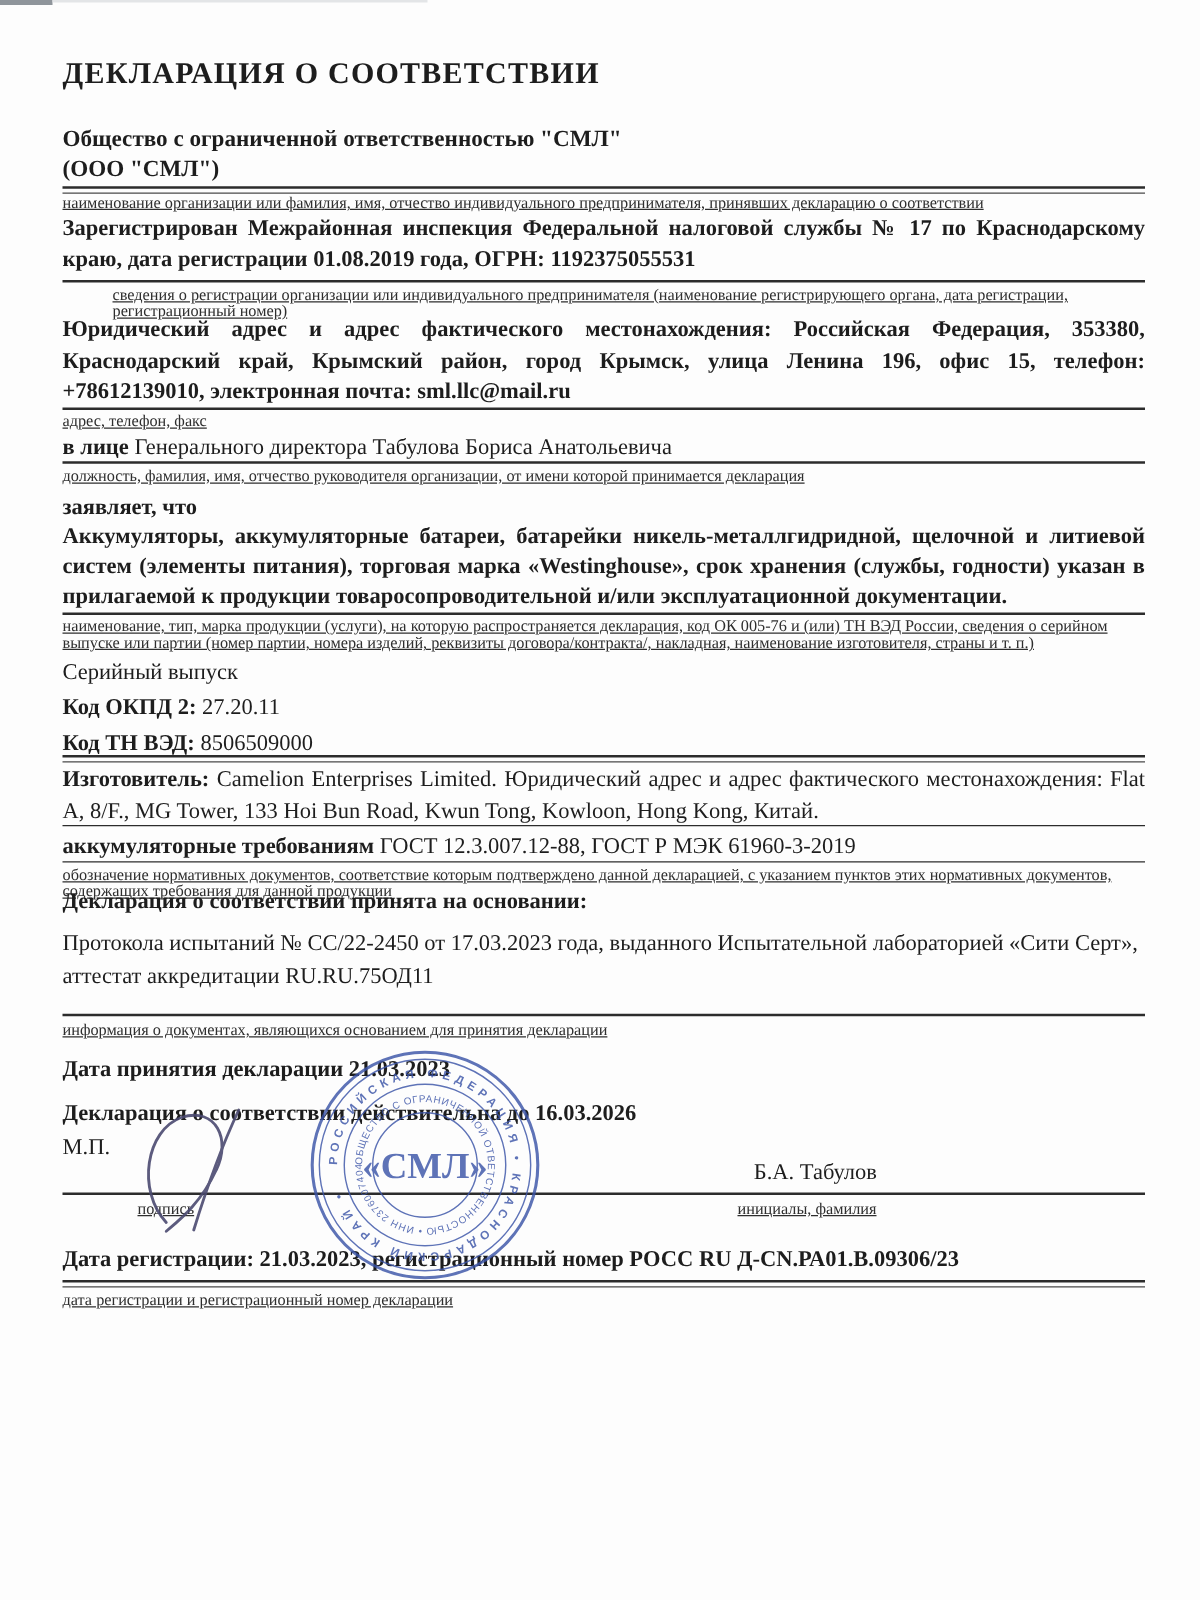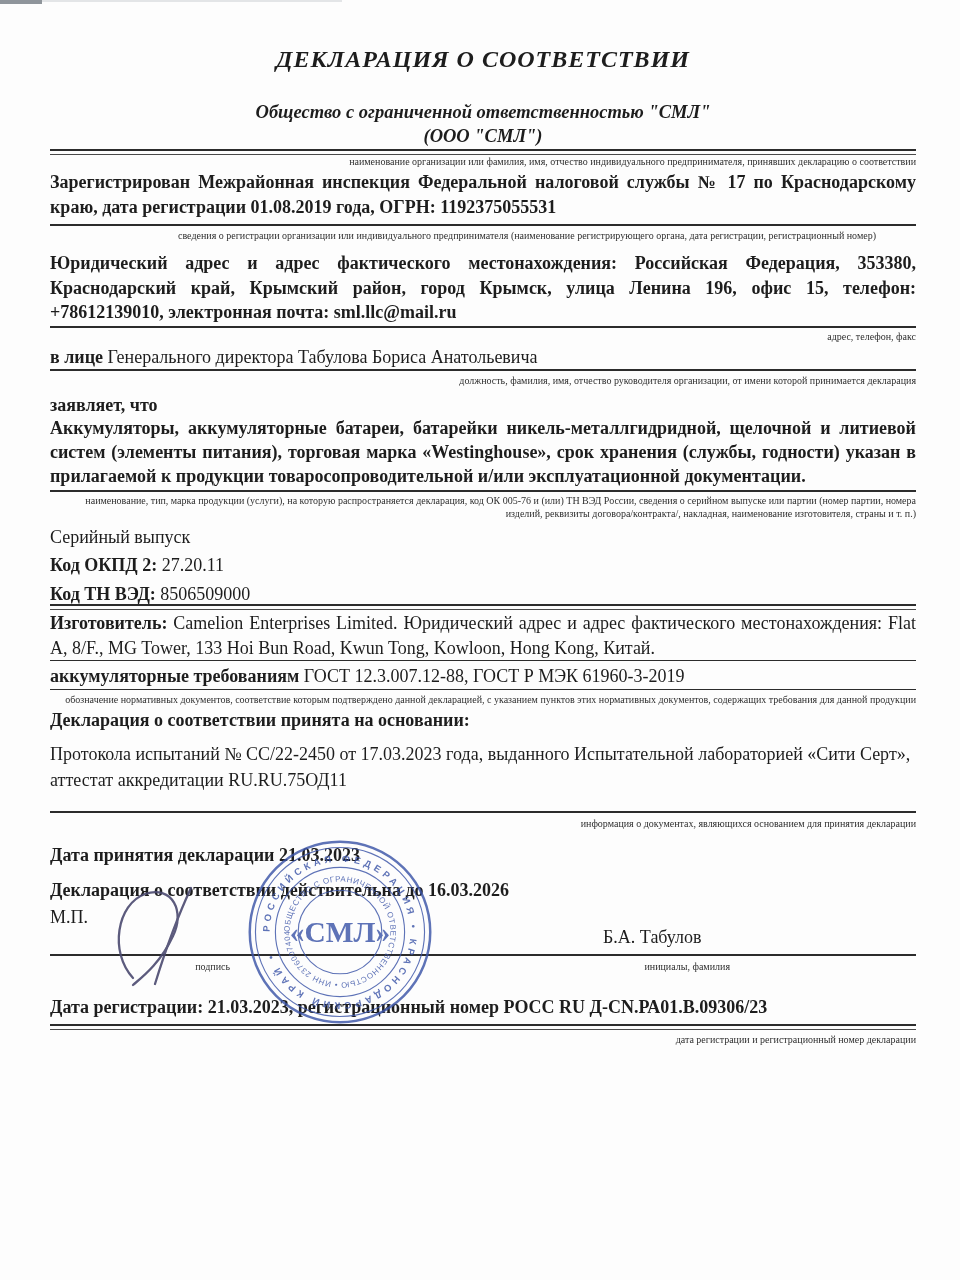--- a/index.html
+++ b/index.html
@@ -2,28 +2,28 @@
 <html lang="ru"><head>
 <meta charset="utf-8">
 <style>
   html,body{margin:0;padding:0;background:#ffffff;}
   .page{
     position:relative;width:960px;height:1280px;background:#fdfdfd;overflow:hidden;
     font-family:"Liberation Serif","DejaVu Serif",serif;color:#1d1d1d;
   }
   .doc{position:absolute;left:50px;top:0;width:866px;height:1280px;}
   .abs{position:absolute;left:0;right:0;}
-  .center{text-align:center;font-style:italic;}
+  .center{}
   .title{font-size:24px;font-weight:bold;letter-spacing:1px;}
   .subtitle{font-size:18.5px;font-weight:bold;line-height:24px;}
   .body{font-size:18px;line-height:24.7px;}
   .body.bold{font-weight:bold;}
   .body.justify{text-align:justify;}
   .body b{font-weight:bold;}
-  .cap{font-size:10px;line-height:13.2px;color:#2e2e2e;text-align:right;}
+  .cap{font-size:13px;line-height:13.2px;color:#2e2e2e;text-align:left;text-decoration:underline;}
   .rule{border-top:2.3px solid #2c2c2c;height:0;}
   .rule.dbl{border-top:2.2px solid #2c2c2c;border-bottom:1.4px solid #4a4a4a;height:2.6px;}
   .smudge{position:absolute;left:0;top:0;width:42px;height:4px;background:#8f959b;}
   .smudge2{position:absolute;left:42px;top:0;width:300px;height:2px;background:#e3e5e7;}
   .sig-name{font-size:18px;}
   .stamp-box{position:absolute;left:195px;top:837px;width:190px;height:190px;opacity:.82;}
   .stamp-box text{font-family:"Liberation Sans","DejaVu Sans",sans-serif;}
   .sig-box{position:absolute;left:45px;top:882px;width:160px;height:108px;}
 </style>
 </head>

